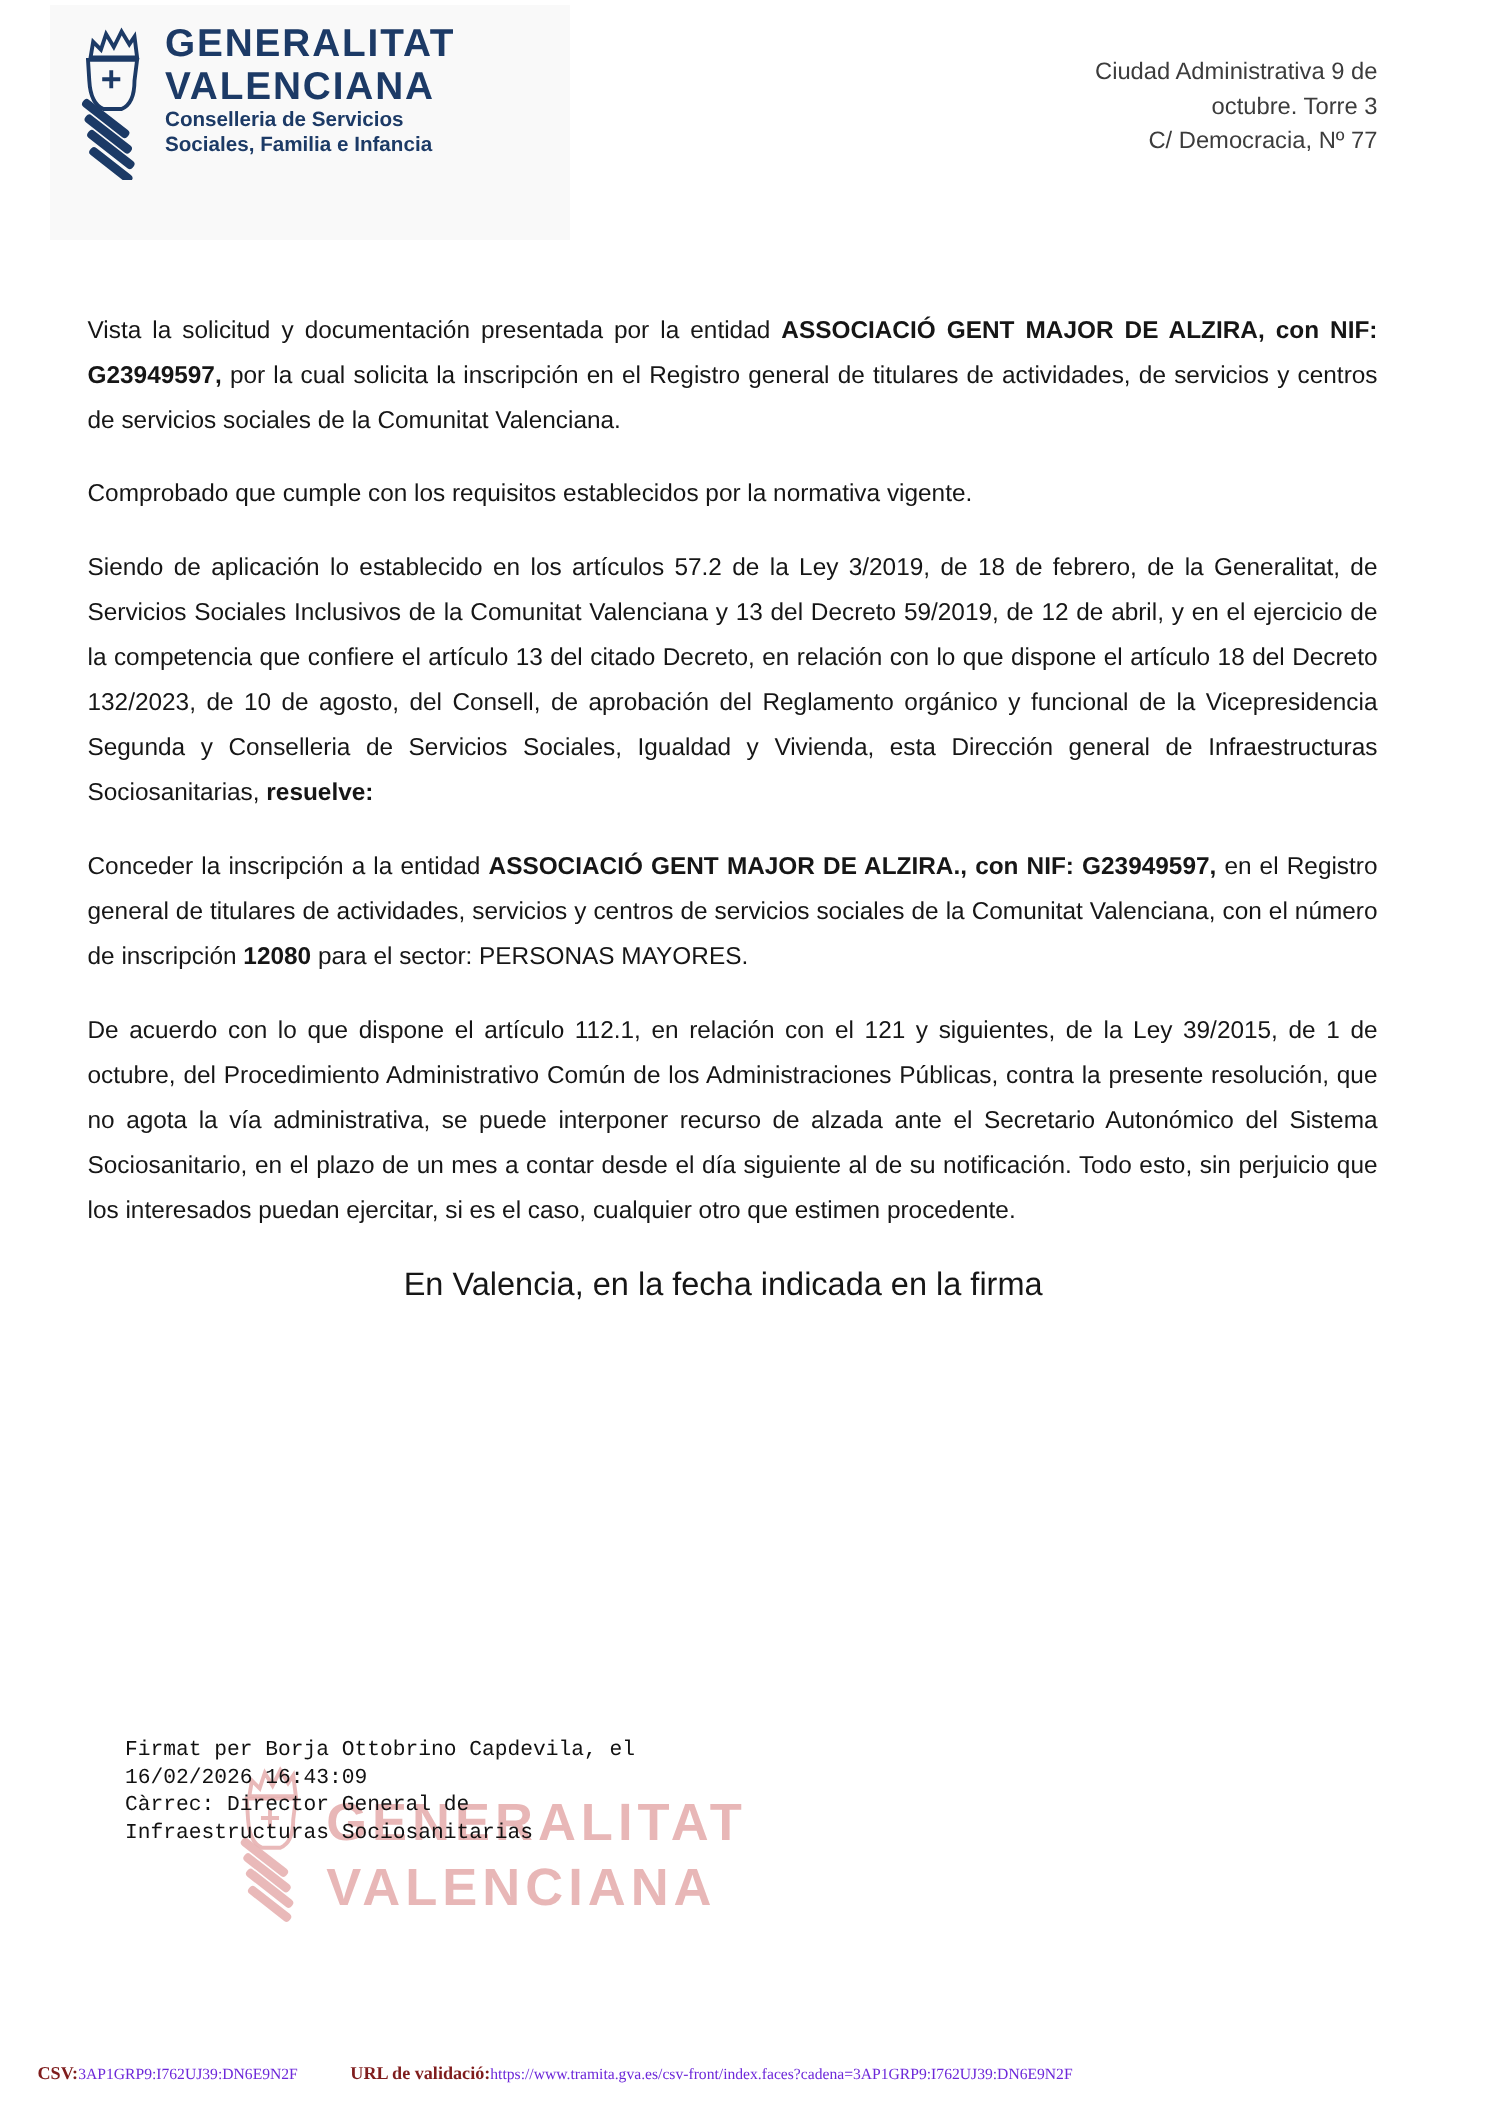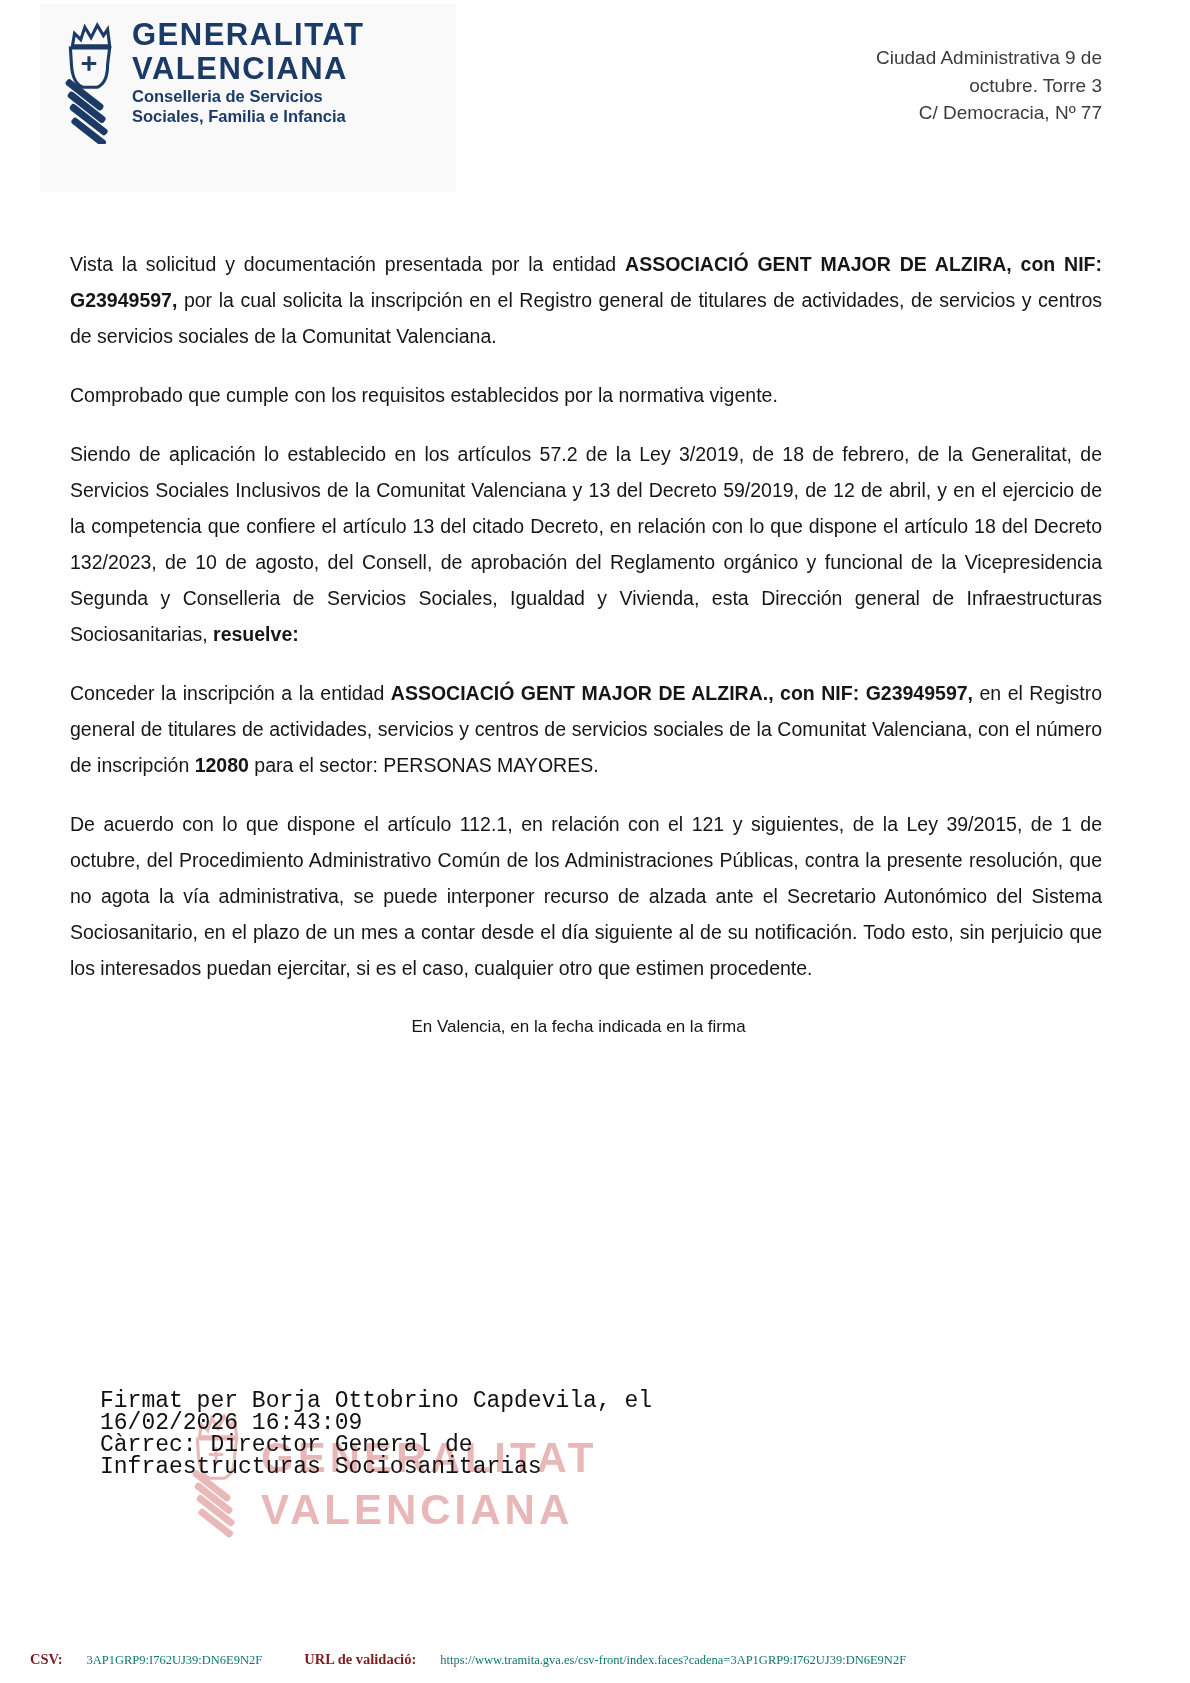--- a/index.html
+++ b/index.html
@@ -38,46 +38,46 @@
     position:absolute;left:55px;right:55px;top:246px;
   }
   .doc-body p{
     margin:0 0 23px 15px;
     font-size:19.5px;line-height:36px;
     text-align:justify;
   }
   .doc-body p b{font-weight:bold;}
   .dateline{
     margin-top:12px;
-    font-size:17px;line-height:36px;
+    font-size:26px;line-height:36px;
     text-align:center;
   }
 
   
   .watermark{position:absolute;left:185px;top:1402px;display:flex;pointer-events:none;}
   .wm-emblem{opacity:0.45;}
   .wm-text{
     margin-left:14px;margin-top:30px;
     font-size:42px;font-weight:bold;letter-spacing:4px;
     color:rgba(201,84,84,0.42);line-height:52px;white-space:nowrap;
   }
   .signature{
     position:absolute;left:100px;top:1390px;
     font-family:"Liberation Mono","DejaVu Sans Mono",monospace;
-    font-size:23px;line-height:22px;color:#111;
+    font-size:17px;line-height:22px;color:#111;
   }
 
   
   .footer{
     position:absolute;left:30px;top:1650px;right:20px;
     font-family:"Liberation Serif", serif;
     white-space:nowrap;
   }
   .footer .lbl{font-weight:bold;font-size:14.5px;color:#7f1d1d;}
-  .footer .val{font-size:12.5px;color:#0f766e;margin-left:24px;}
+  .footer .val{font-size:12.5px;color:#6d28d9;}
   .footer .gap{display:inline-block;width:42px;}
 </style>
 </head>
 <body>
 
 <svg width="0" height="0" style="position:absolute">
   <symbol id="gv-emblem" viewBox="0 0 60 120">
 
     <g fill="none" stroke="currentColor" stroke-width="3">
       <path d="M14 26 L16 14 L22 20 L26 8 L32 18 L38 6 L44 16 L48 10 L50 26 Z"></path>

